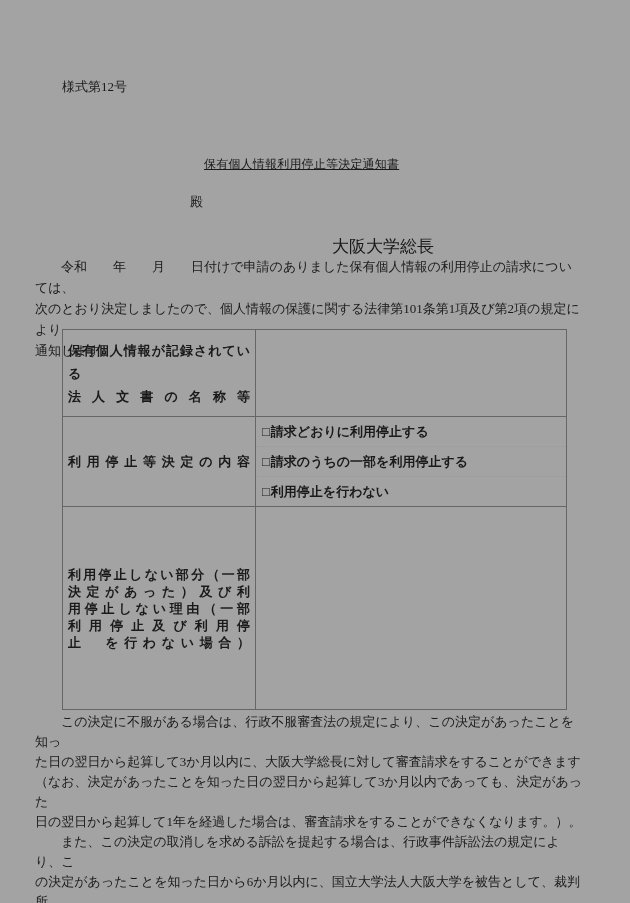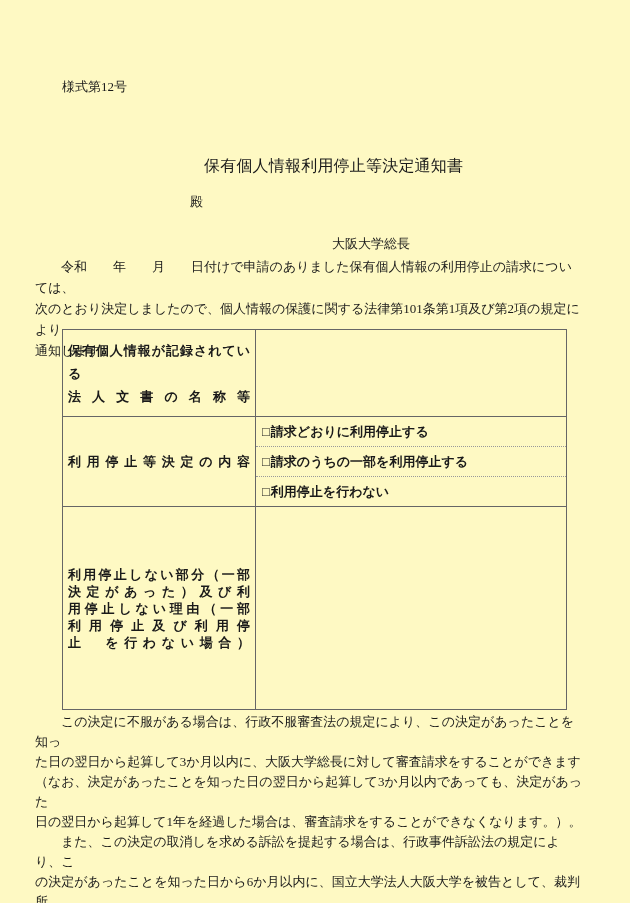--- a/index.html
+++ b/index.html
@@ -4,30 +4,30 @@
 <style>
   html,body{margin:0;padding:0;}
   body{
     width:630px;height:903px;
     background:#f7f7f7;
     font-family:"Liberation Serif","DejaVu Serif",serif;
   }
   .page{
     position:relative;
     width:630px;height:903px;
-    background:#fef9c3;
+    background:#a3a3a3;
     color:#1a1a1a;
     overflow:hidden;
   }
   .abs{position:absolute;}
   .form-number{left:62px;top:78px;font-size:13px;}
   .doc-number-block{right:88px;top:102px;text-align:right;font-size:13px;line-height:25px;}
-  .doc-title{left:204px;top:156px;font-size:16px;letter-spacing:0.2px;}
+  .doc-title{left:204px;top:156px;font-size:12px;letter-spacing:0.2px;text-decoration:underline;}
   .addressee{left:190px;top:193px;font-size:13px;}
-  .issuer{left:332px;top:235px;font-size:13px;}
+  .issuer{left:332px;top:235px;font-size:17px;}
   .body-par{left:35px;top:256px;width:545px;font-size:13px;line-height:21px;}
   .footer-par{left:35px;top:712px;width:548px;font-size:13px;line-height:20px;}
 
   .form-table{
     left:62px;top:329px;width:505px;height:381px;
     border:1px solid #666;
     box-sizing:border-box;
     display:grid;
     grid-template-columns:193px 1fr;
     grid-template-rows:86px 90px 1fr;

